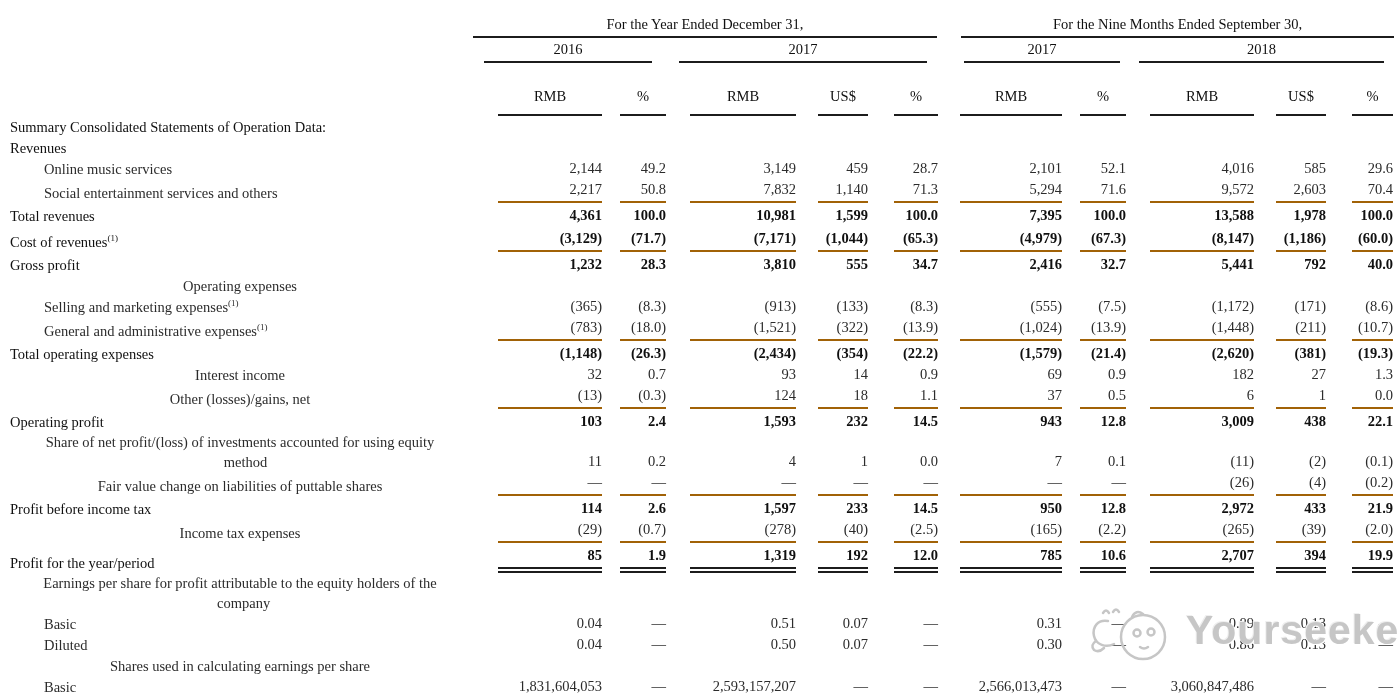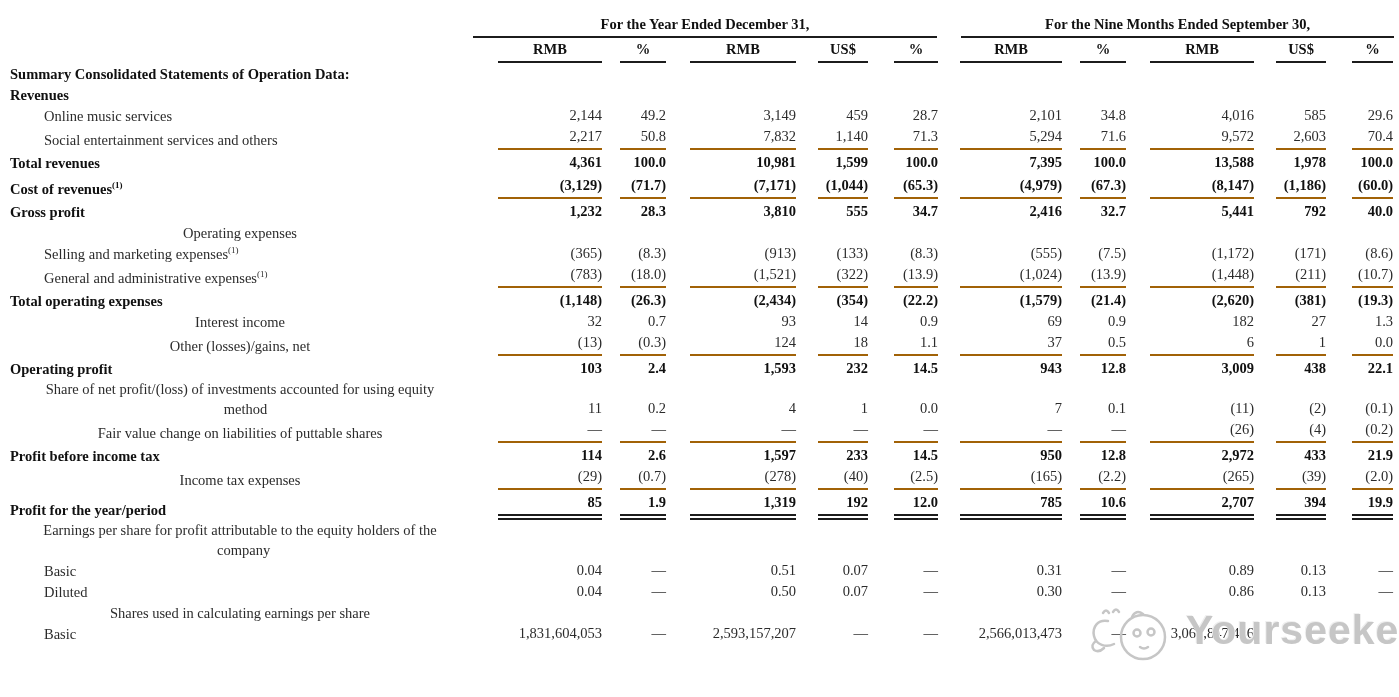--- a/index.html
+++ b/index.html
@@ -18,34 +18,34 @@
   .c4{padding-left:22px;}
   .c5{padding-left:26px;padding-right:2px;}
   .c6{padding-left:2px;}
   .c7{padding-left:18px;}
   .c8{padding-left:24px;}
   .c9{padding-left:22px;}
   .c10{padding-left:26px;padding-right:4px;}
   td.val{text-align:right;}
   td.val .cw{display:block;padding-bottom:1px;}
   
-  th .gu{display:block;text-align:center;font-weight:bold;color:#101010;padding-bottom:2px;border-bottom:2px solid #1c1c1c;}
+  th .gu{display:block;text-align:center;font-weight:normal;color:#101010;padding-bottom:2px;border-bottom:2px solid #1c1c1c;}
   th.grp{padding:0 3px;}
   th.yr2{padding:0 14px;}
   th.yr2s{padding:0 6px;}
   th.yr3{padding:0 13px;}
-  th.un .gu{padding-bottom:2px;}
+  th.un .gu{padding-bottom:8px;margin-top:22px;}
   th.note{text-align:center;font-weight:bold;color:#101010;font-size:14px;padding:3px 0 6px 0;}
   thead tr.hrow1 th{padding-top:2px;}
   thead tr th{vertical-align:bottom;}
   thead tr.hrow2 th .gu, thead tr.hrow3 th .gu{padding-top:1px;}
   
   td.cL .lbl-text{white-space:pre;}
   tr.boldvals td.val, tr.boldvals td.val .cw{font-weight:bold;color:#101010;}
-  td.cL.section .lbl-text, td.cL.section sup{font-weight:bold;color:#101010;}
+  td.cL.section .lbl-text, td.cL.section sup{font-weight:normal;color:#101010;}
   td.cL.plain{padding-left:8px;text-align:center;}
   td.cL.section{padding-left:8px;}
   td.cL.indent{padding-left:42px;}
   tr.rule-single td.val .cw{border-bottom:2px solid #a16207;padding-bottom:2px;}
   tr.rule-double td.val .cw{border-bottom:6px double #1c1c1c;padding-bottom:2px;}
   tr.boldvals td{padding-top:2px;}
   sup{font-size:9px;vertical-align:super;line-height:0;}
   
   #watermark{position:absolute;left:1088px;top:592px;width:308px;height:76px;display:flex;align-items:center;pointer-events:none;}
   #watermark .wm-text{
@@ -78,20 +78,36 @@
       <tr class="hrow1">
         <th class="cL"></th>
         <th class="grp" colspan="5">
             <span class="gu">For the Year Ended December 31,</span>
           </th>
         <th></th>
         <th class="grp" colspan="5">
             <span class="gu">For the Nine Months Ended September 30,</span>
           </th>
       </tr>
+      <tr class="hrow2">
+        <th class="cL"></th>
+        <th class="yr2" colspan="2">
+            <span class="gu">2016</span>
+          </th>
+        <th class="yr3" colspan="3">
+            <span class="gu">2017</span>
+          </th>
+        <th></th>
+        <th class="yr2s" colspan="2">
+            <span class="gu">2017</span>
+          </th>
+        <th class="yr3" colspan="3">
+            <span class="gu">2018</span>
+          </th>
+      </tr>
       <tr class="hrow3">
         <th class="cL"></th>
         <th class="un c1">
             <span class="gu">RMB</span>
           </th>
         <th class="un c2">
             <span class="gu">%</span>
           </th>
         <th class="un c3">
             <span class="gu">RMB</span>
@@ -204,21 +220,21 @@
             <span class="cw">459</span>
           </td>
           <td class="c5 val">
             <span class="cw">28.7</span>
           </td>
           <td></td>
           <td class="c6 val">
             <span class="cw">2,101</span>
           </td>
           <td class="c7 val">
-            <span class="cw">34.8</span>
+            <span class="cw">52.1</span>
           </td>
           <td class="c8 val">
             <span class="cw">4,016</span>
           </td>
           <td class="c9 val">
             <span class="cw">585</span>
           </td>
           <td class="c10 val">
             <span class="cw">29.6</span>
           </td>

